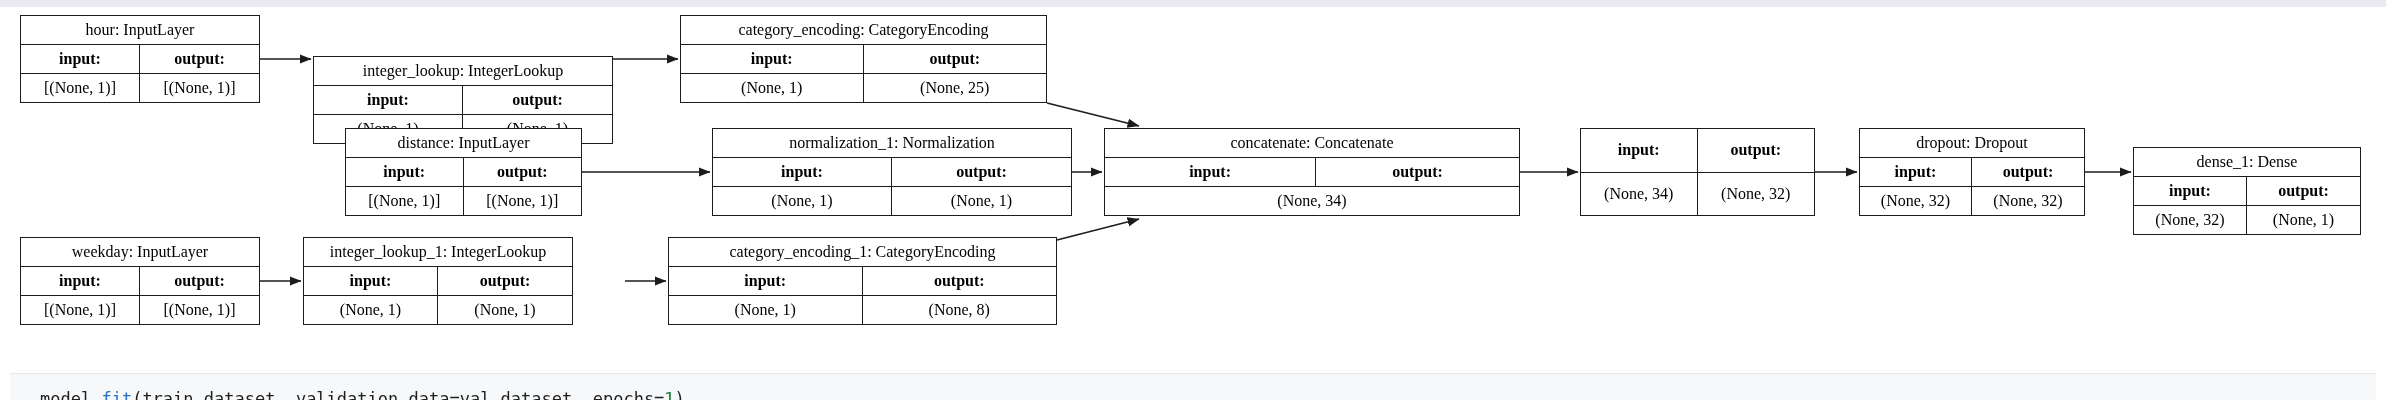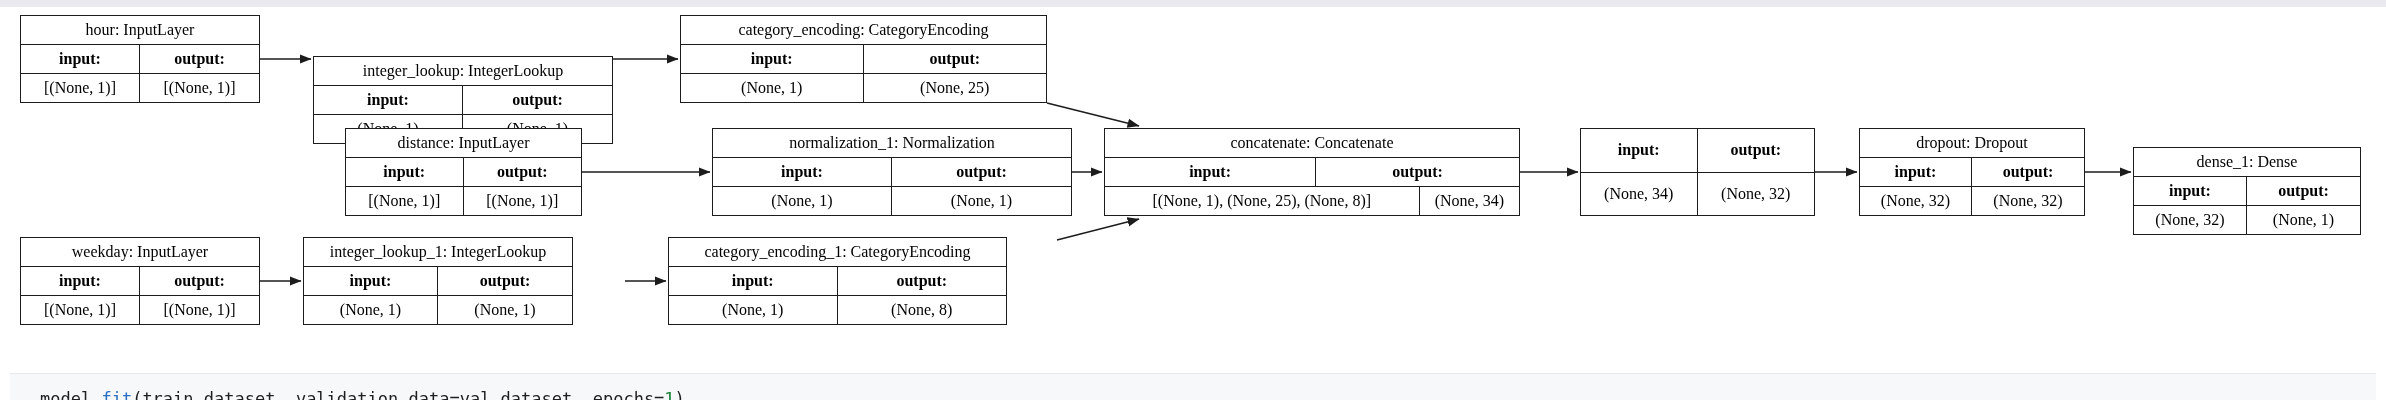--- a/index.html
+++ b/index.html
@@ -128,21 +128,20 @@
       </div>
   </div>
 
   <div class="node" style="left:1104px;top:128px;width:416px;">
     <div class="nrow title">concatenate: Concatenate</div>
     <div class="nrow io" style="--split:51%">
         <div class="cell in">input:</div>
         <div class="cell out">output:</div>
       </div>
     <div class="nrow" style="--split:76%">
-        <div class="cell in">[(None, 1), (None, 25), (None, 8)]</div>
         <div class="cell out">(None, 34)</div>
       </div>
   </div>
 
   <div class="node" style="left:1580px;top:128px;width:235px;">
     <div class="nrow io">
         <div class="cell in">input:</div>
         <div class="cell out">output:</div>
       </div>
     <div class="nrow">
@@ -192,21 +191,21 @@
     <div class="nrow io">
         <div class="cell in">input:</div>
         <div class="cell out">output:</div>
       </div>
     <div class="nrow">
         <div class="cell in">(None, 1)</div>
         <div class="cell out">(None, 1)</div>
       </div>
   </div>
 
-  <div class="node" style="left:668px;top:237px;width:339px;">
+  <div class="node" style="left:668px;top:237px;width:389px;">
     <div class="nrow title">category_encoding_1: CategoryEncoding</div>
     <div class="nrow io">
         <div class="cell in">input:</div>
         <div class="cell out">output:</div>
       </div>
     <div class="nrow">
         <div class="cell in">(None, 1)</div>
         <div class="cell out">(None, 8)</div>
       </div>
   </div>

